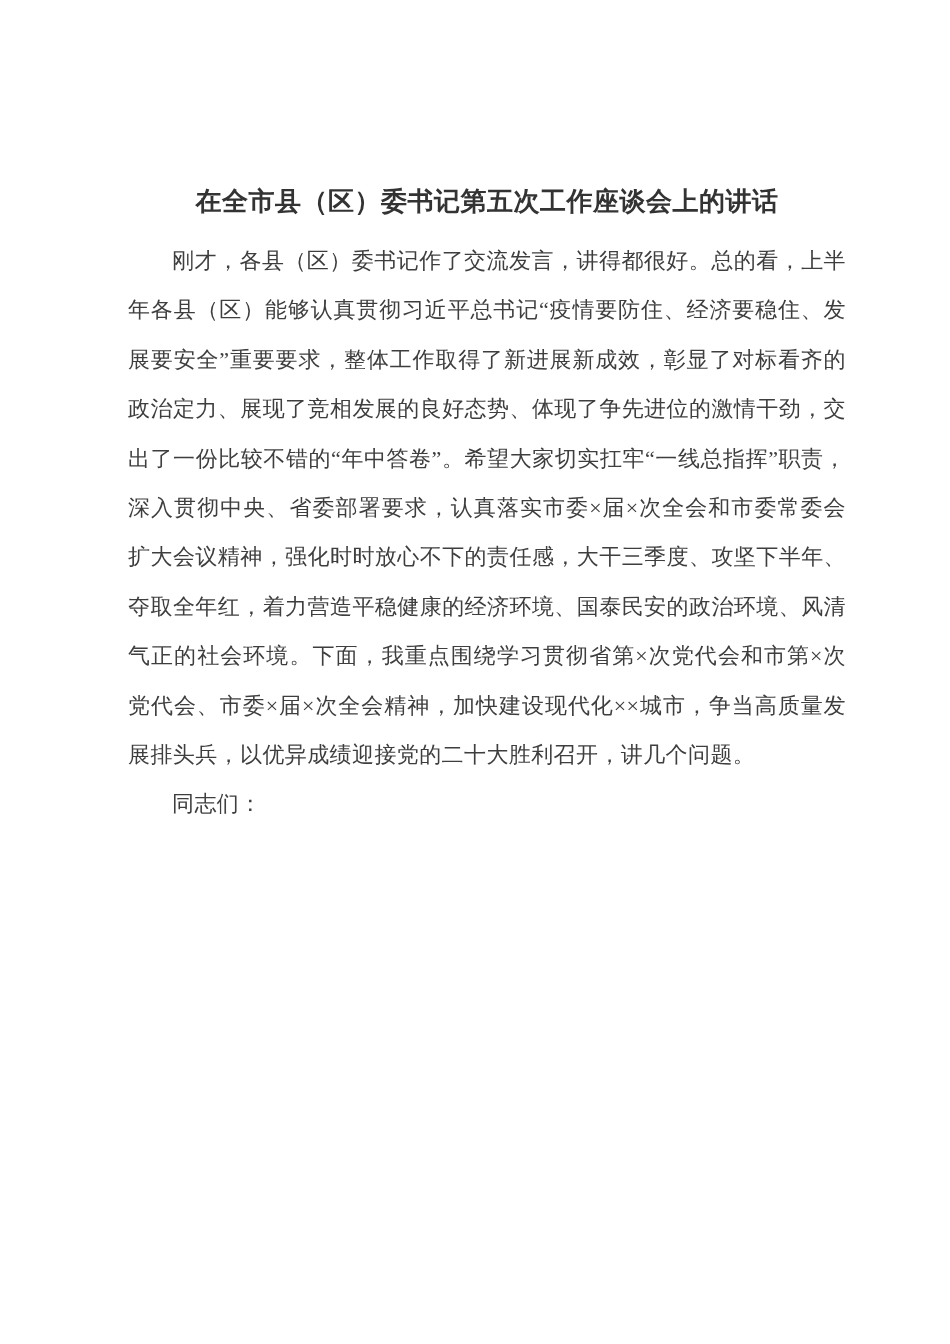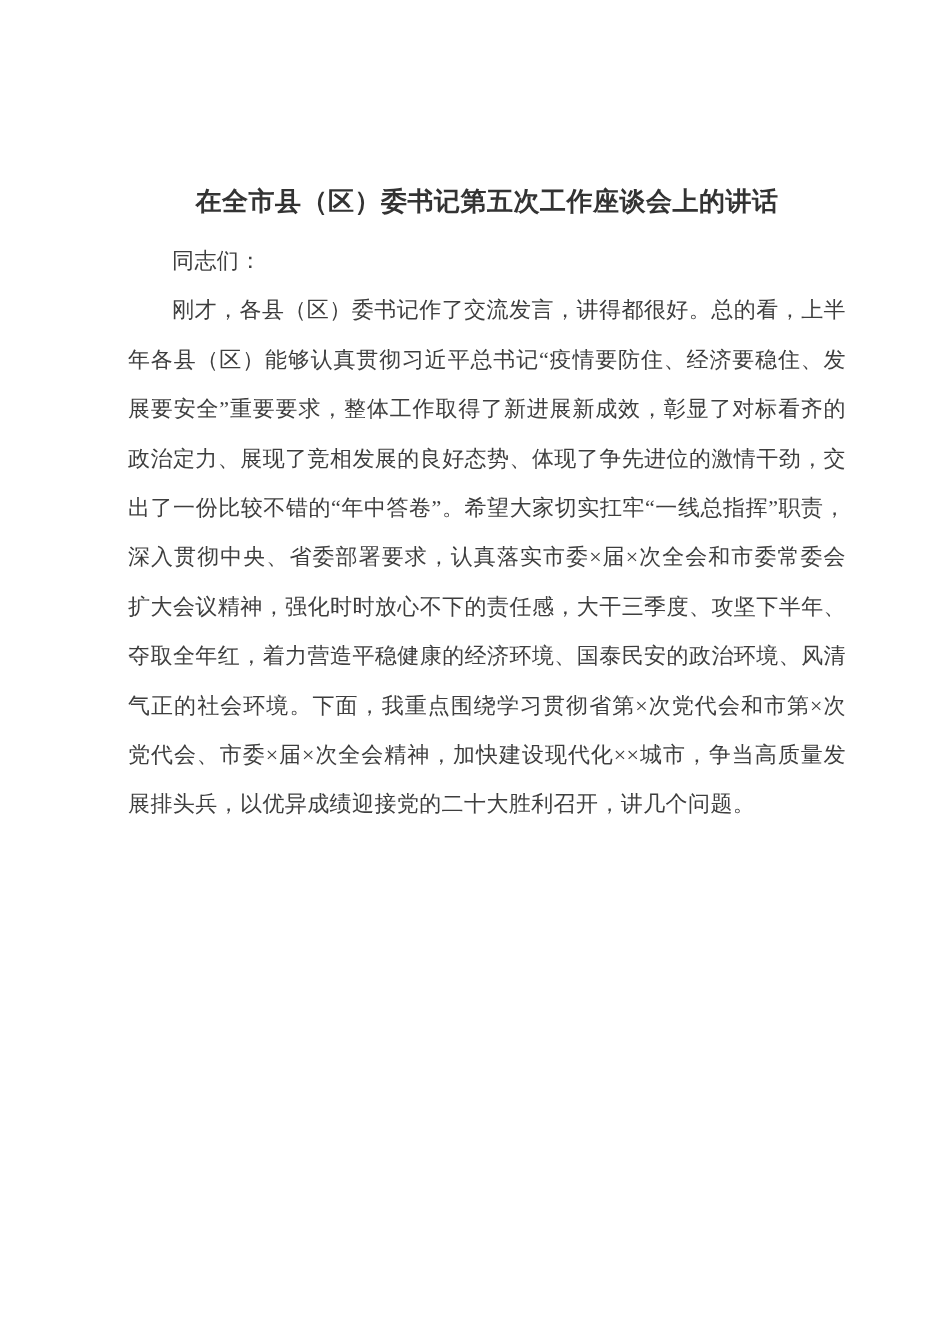--- a/index.html
+++ b/index.html
@@ -40,16 +40,16 @@
     text-indent: 2em;
     color: #3e3e3e;
   }
 </style>
 </head>
 <body>
 
 <div class="page">
   <div class="content">
     <h1 class="doc-title">在全市县（区）委书记第五次工作座谈会上的讲话</h1>
+    <p class="doc-paragraph">刚才，各县（区）委书记作了交流发言，讲得都很好。总的看，上半年各县（区）能够认真贯彻习近平总书记“疫情要防住、经济要稳住、发展要安全”重要要求，整体工作取得了新进展新成效，彰显了对标看齐的政治定力、展现了竞相发展的良好态势、体现了争先进位的激情干劲，交出了一份比较不错的“年中答卷”。希望大家切实扛牢“一线总指挥”职责，深入贯彻中央、省委部署要求，认真落实市委×届×次全会和市委常委会扩大会议精神，强化时时放心不下的责任感，大干三季度、攻坚下半年、夺取全年红，着力营造平稳健康的经济环境、国泰民安的政治环境、风清气正的社会环境。下面，我重点围绕学习贯彻省第×次党代会和市第×次党代会、市委×届×次全会精神，加快建设现代化××城市，争当高质量发展排头兵，以优异成绩迎接党的二十大胜利召开，讲几个问题。</p>
     <p class="doc-paragraph">同志们：</p>
-    <p class="doc-paragraph">刚才，各县（区）委书记作了交流发言，讲得都很好。总的看，上半年各县（区）能够认真贯彻习近平总书记“疫情要防住、经济要稳住、发展要安全”重要要求，整体工作取得了新进展新成效，彰显了对标看齐的政治定力、展现了竞相发展的良好态势、体现了争先进位的激情干劲，交出了一份比较不错的“年中答卷”。希望大家切实扛牢“一线总指挥”职责，深入贯彻中央、省委部署要求，认真落实市委×届×次全会和市委常委会扩大会议精神，强化时时放心不下的责任感，大干三季度、攻坚下半年、夺取全年红，着力营造平稳健康的经济环境、国泰民安的政治环境、风清气正的社会环境。下面，我重点围绕学习贯彻省第×次党代会和市第×次党代会、市委×届×次全会精神，加快建设现代化××城市，争当高质量发展排头兵，以优异成绩迎接党的二十大胜利召开，讲几个问题。</p>
   </div>
 </div>
 
 </body></html>

